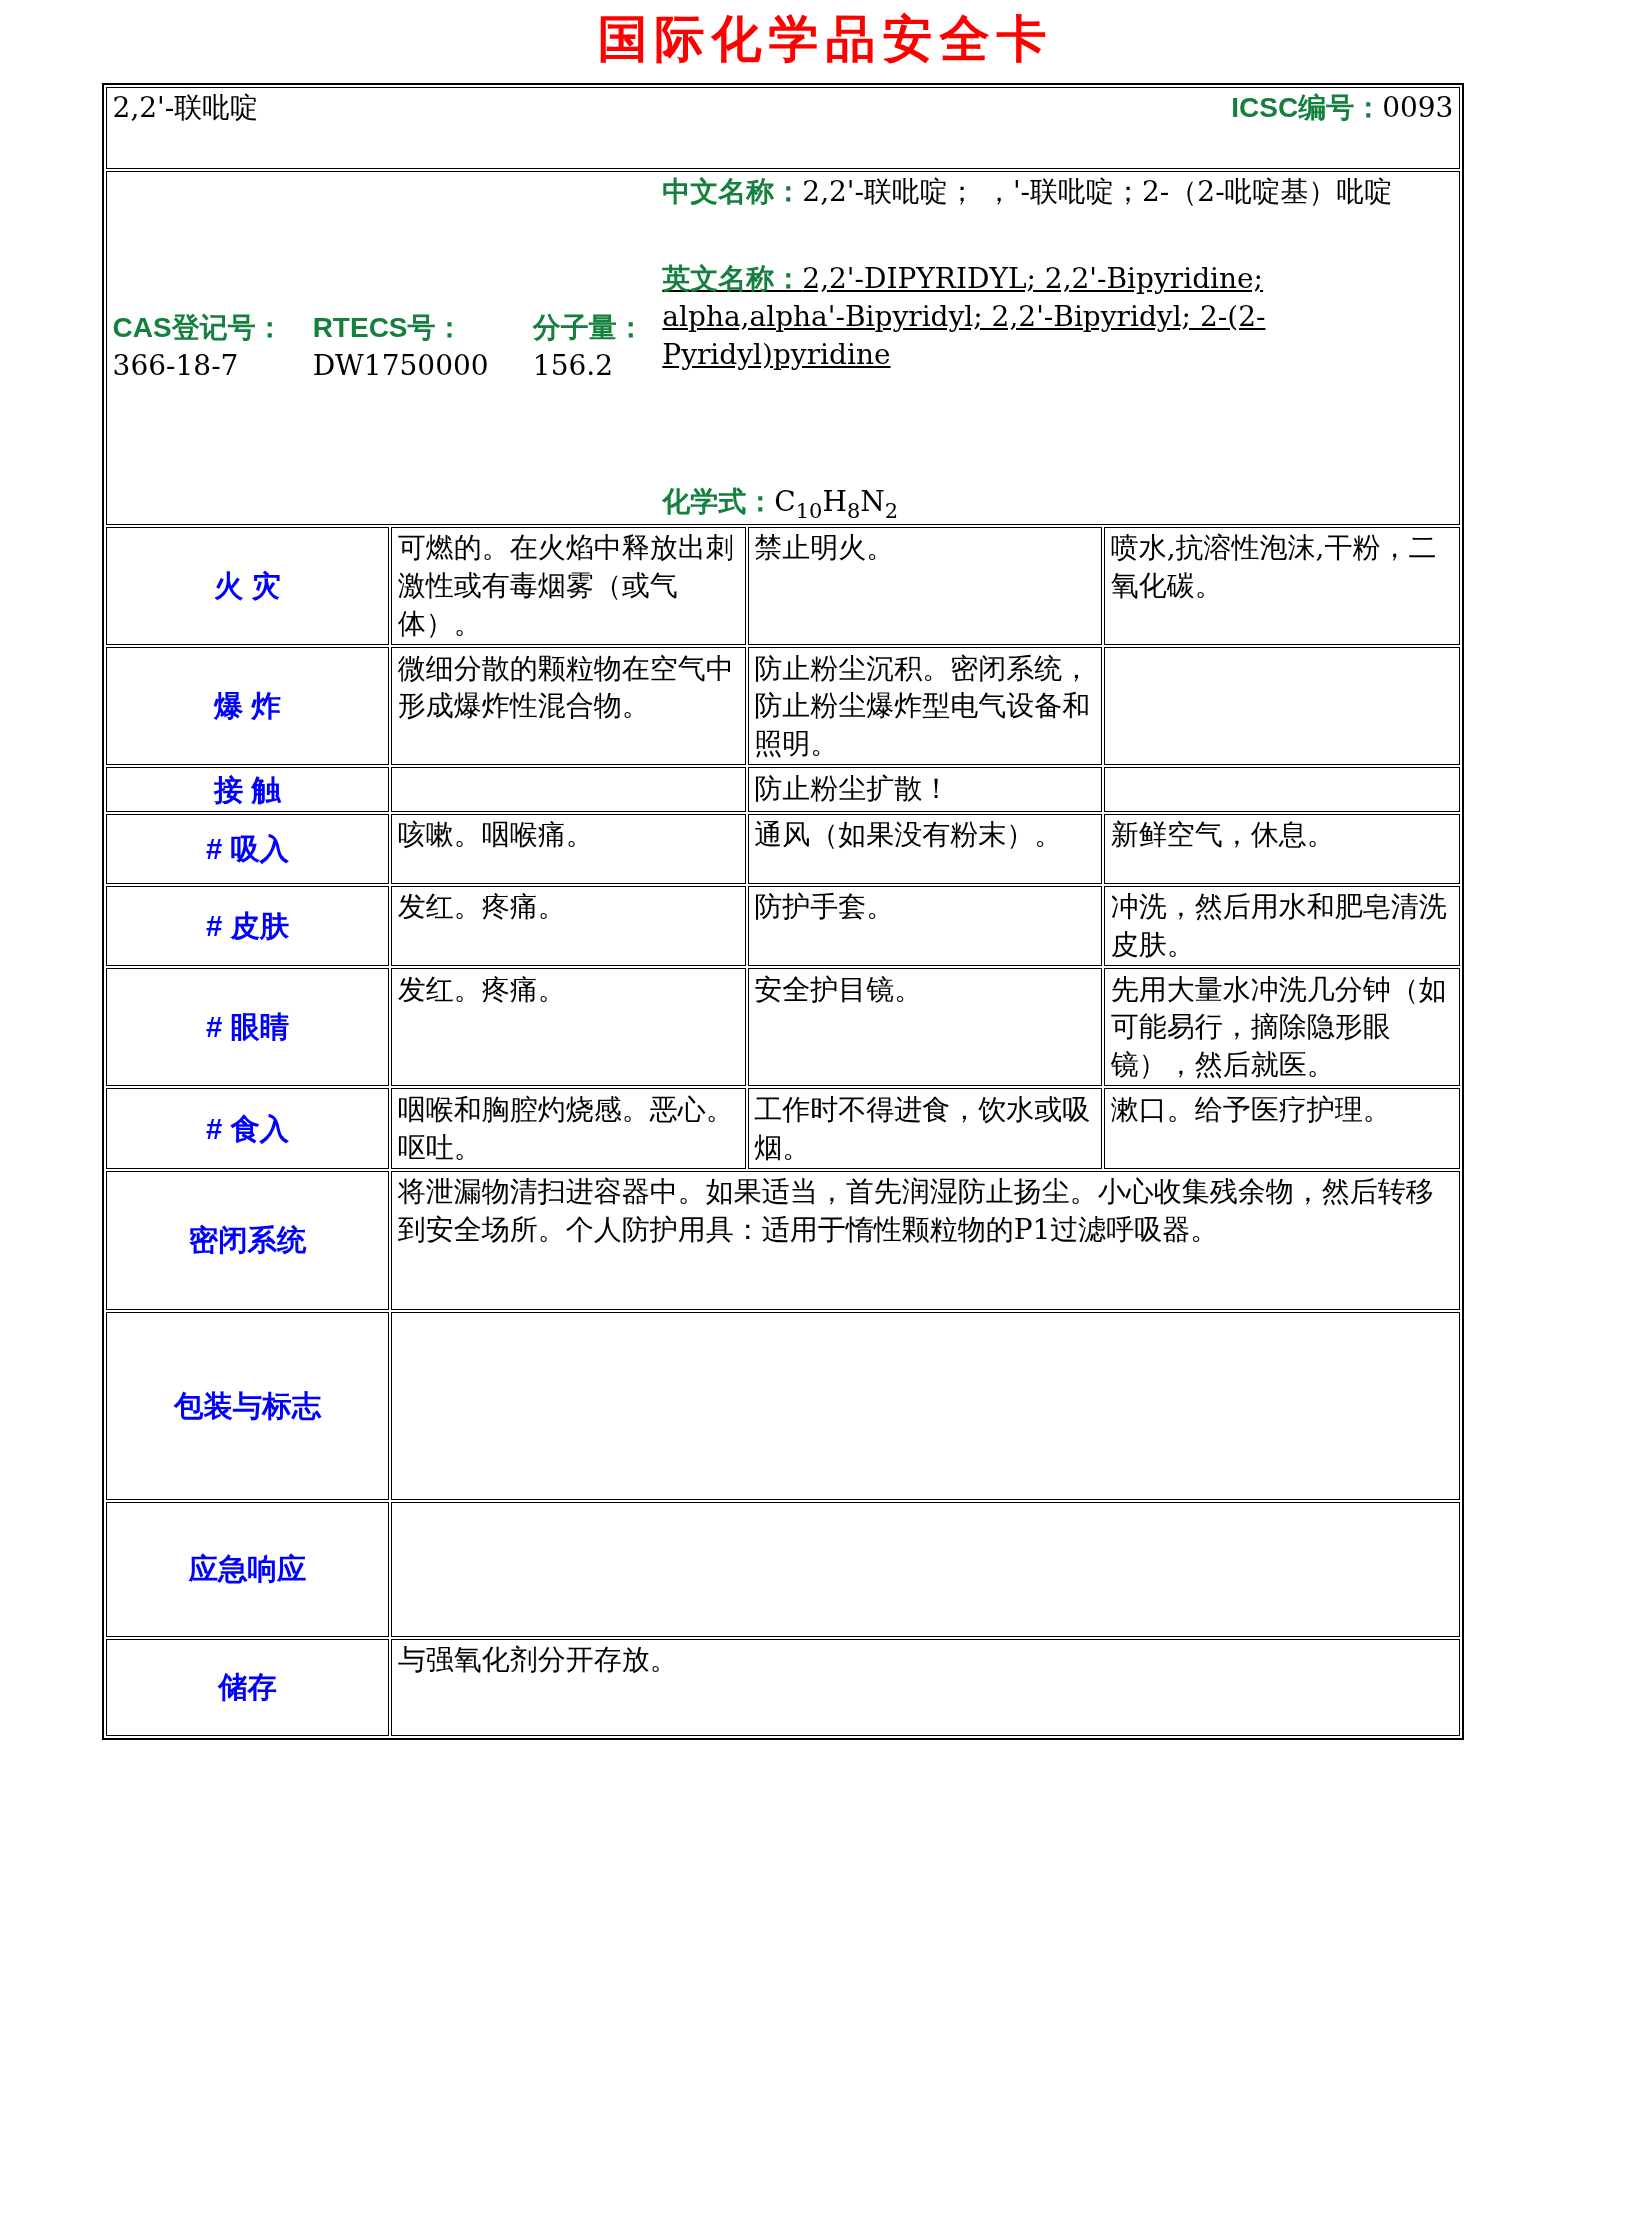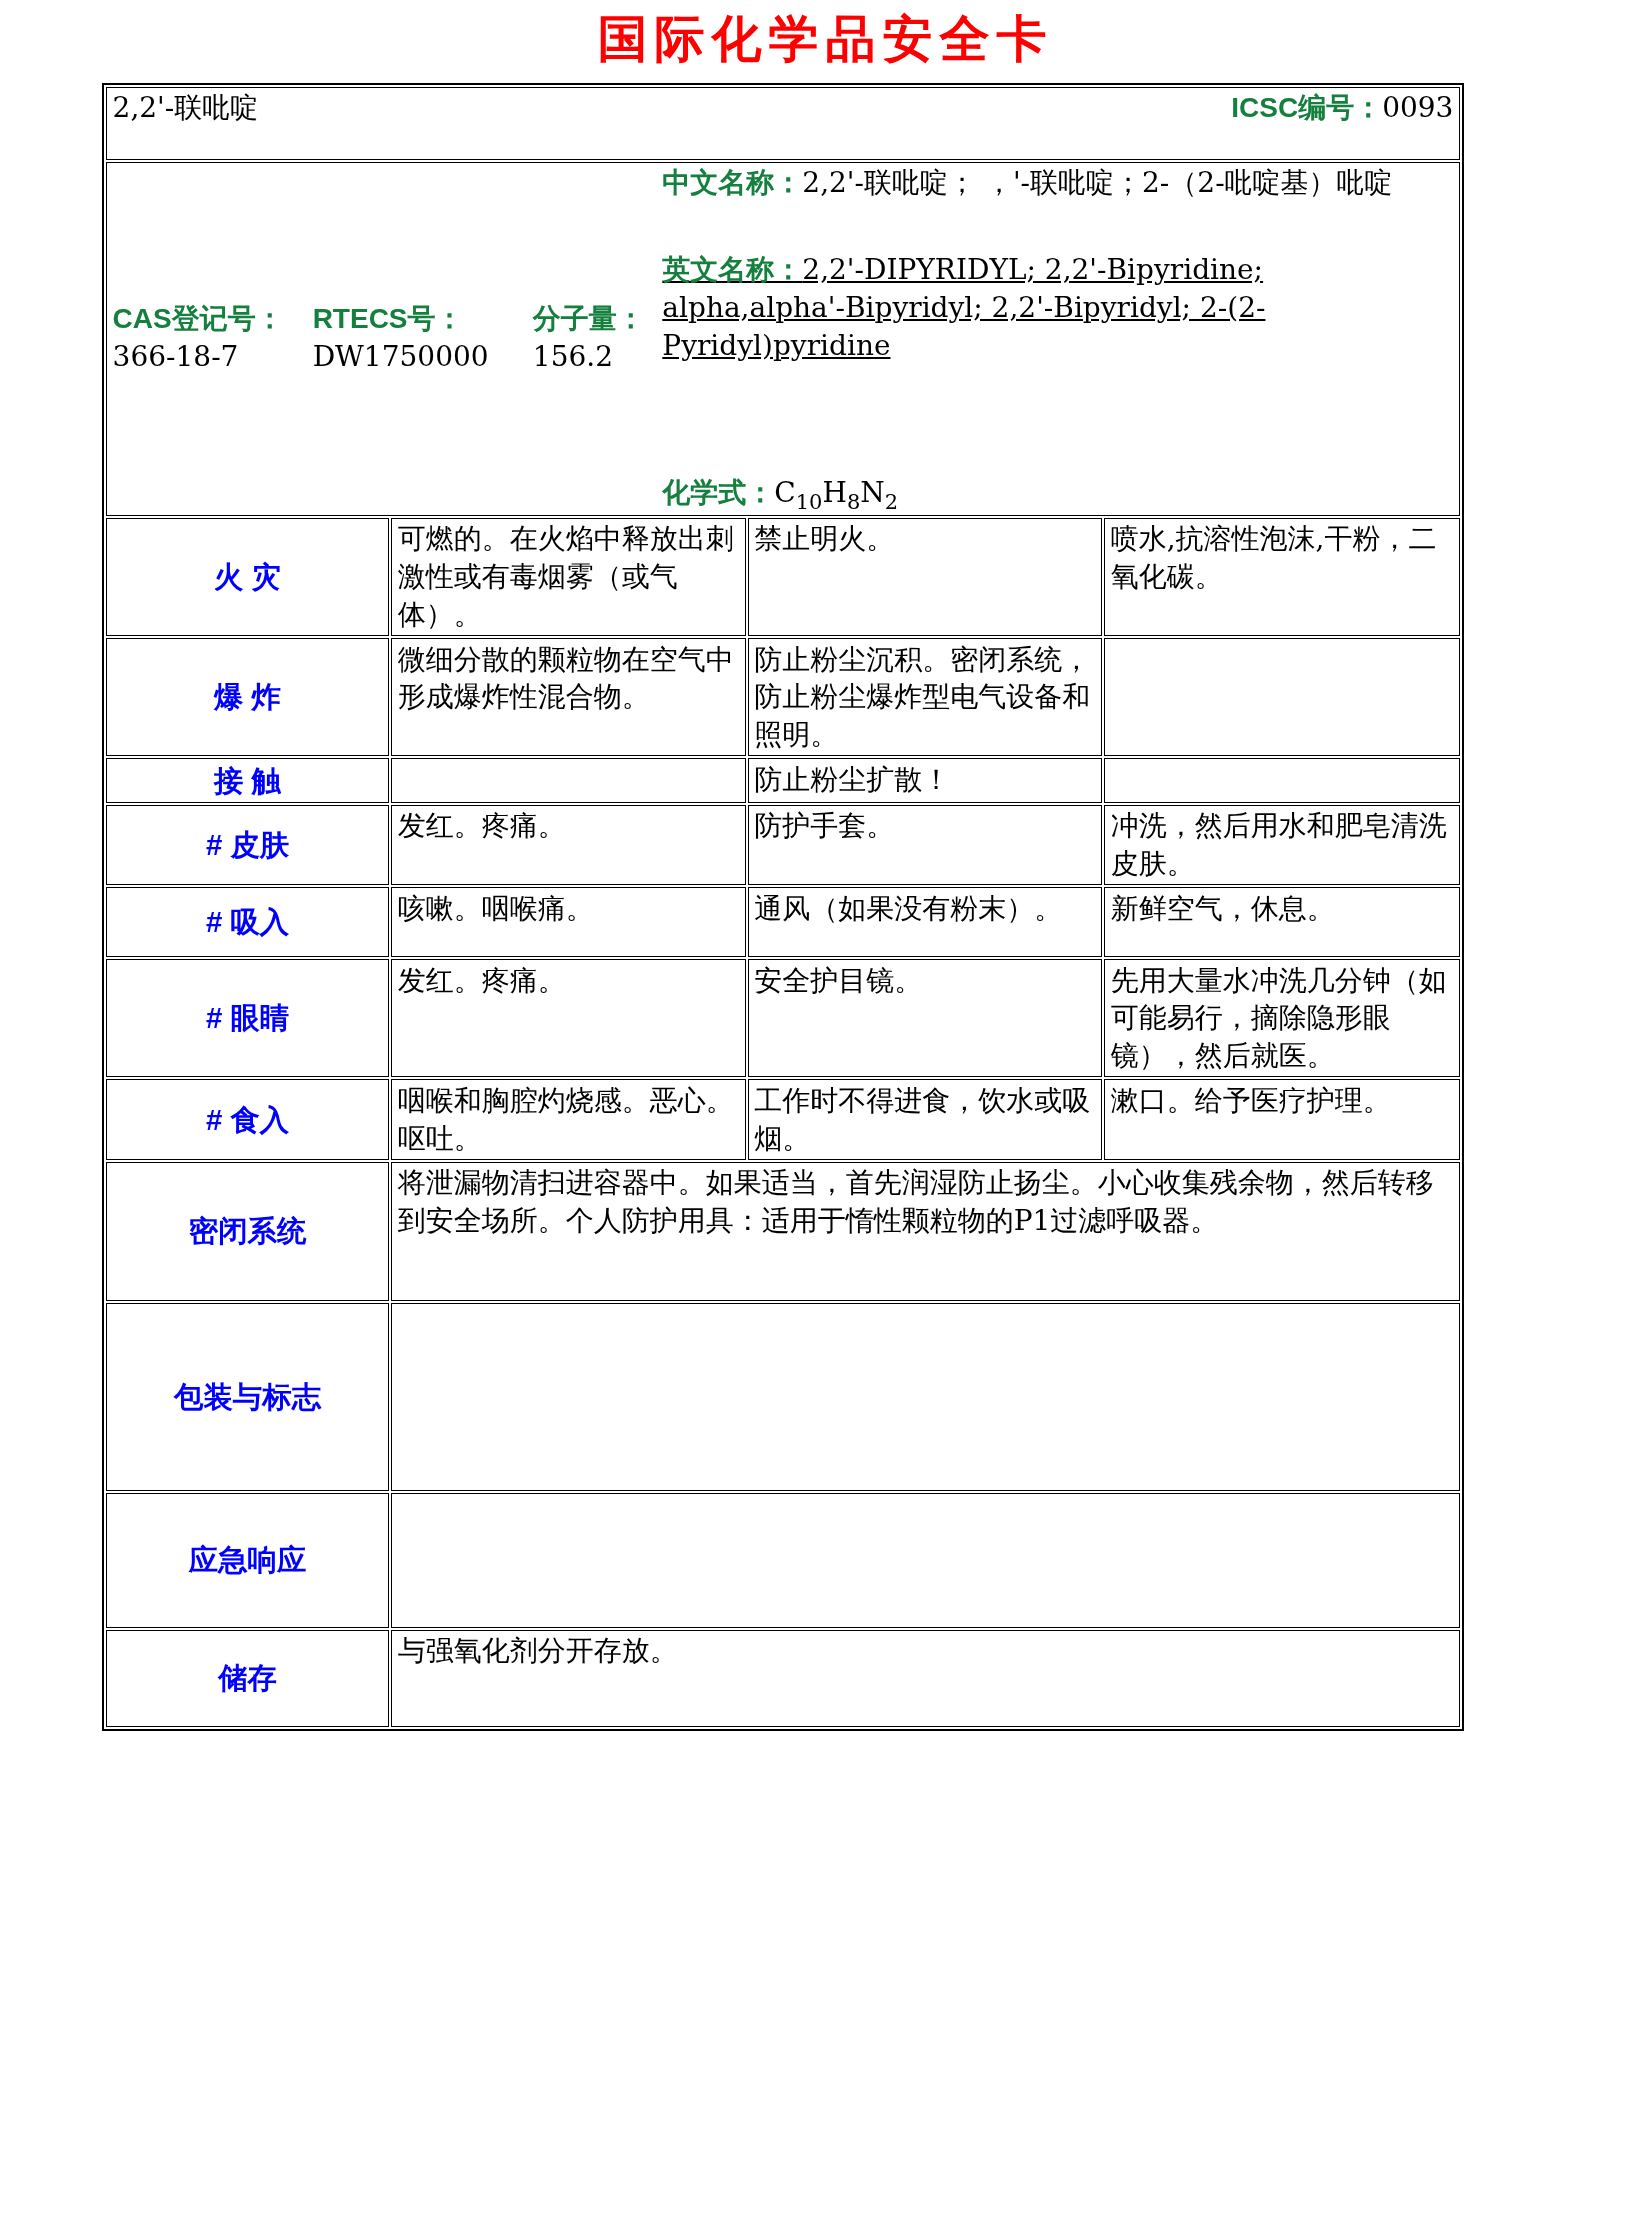--- a/index.html
+++ b/index.html
@@ -65,21 +65,21 @@
 
 <table class="card">
   <colgroup>
     <col style="width:21%">
     <col style="width:26.3%">
     <col style="width:26.3%">
     <col style="width:26.4%">
   </colgroup>
 
   <tbody>
-      <tr style="height:73px">
+      <tr style="height:82px">
     <td colspan="4">
       <div class="name-row-flex">
         <span>2,2'-联吡啶</span>
         <span>
           <span class="blab">ICSC编号：</span><span class="val">0093</span>
         </span>
       </div>
     </td>
   </tr>
 
@@ -130,31 +130,31 @@
   </tr>
 
   <tr style="height:35px">
     <td class="rowlabel">接 触</td>
     <td></td>
     <td>防止粉尘扩散！</td>
     <td></td>
   </tr>
 
   <tr style="height:70px">
+    <td class="rowlabel"># 吸入</td>
+    <td>咳嗽。咽喉痛。</td>
+    <td>通风（如果没有粉末）。</td>
+    <td>新鲜空气，休息。</td>
+  </tr>
+
+  <tr style="height:70px">
     <td class="rowlabel"># 皮肤</td>
     <td>发红。疼痛。</td>
     <td>防护手套。</td>
     <td>冲洗，然后用水和肥皂清洗皮肤。</td>
-  </tr>
-
-  <tr style="height:70px">
-    <td class="rowlabel"># 吸入</td>
-    <td>咳嗽。咽喉痛。</td>
-    <td>通风（如果没有粉末）。</td>
-    <td>新鲜空气，休息。</td>
   </tr>
 
   <tr style="height:109px">
     <td class="rowlabel"># 眼睛</td>
     <td>发红。疼痛。</td>
     <td>安全护目镜。</td>
     <td>先用大量水冲洗几分钟（如可能易行，摘除隐形眼镜），然后就医。</td>
   </tr>
 
   <tr style="height:70px">

